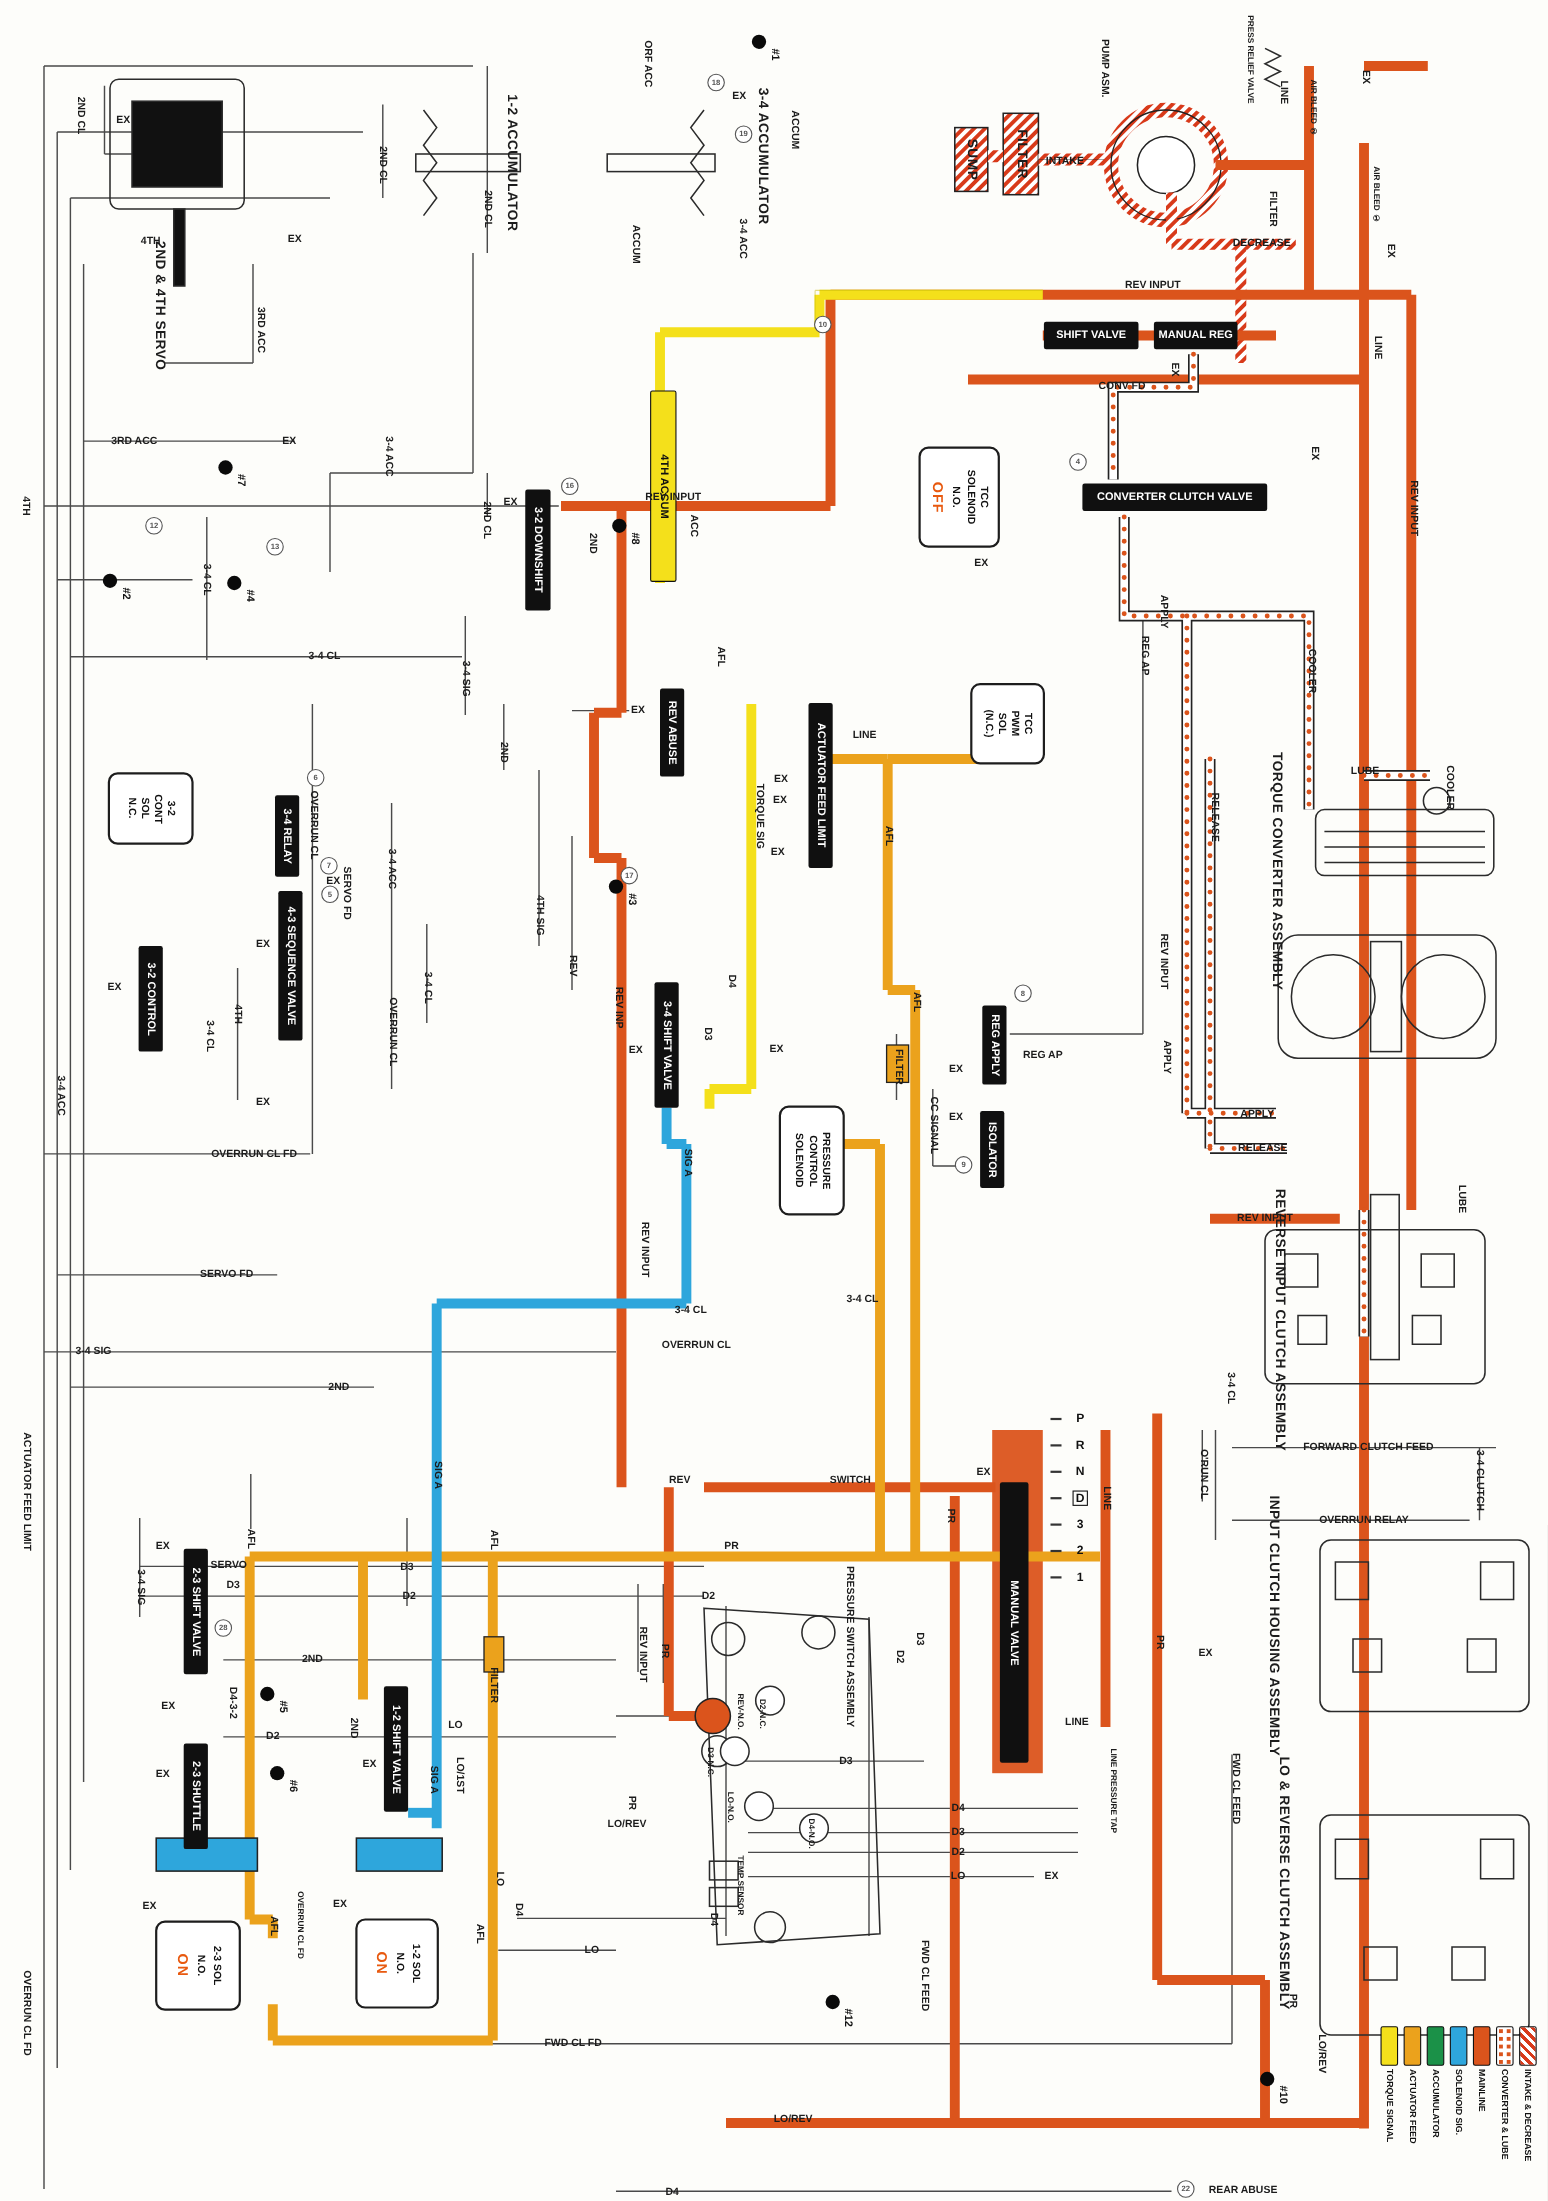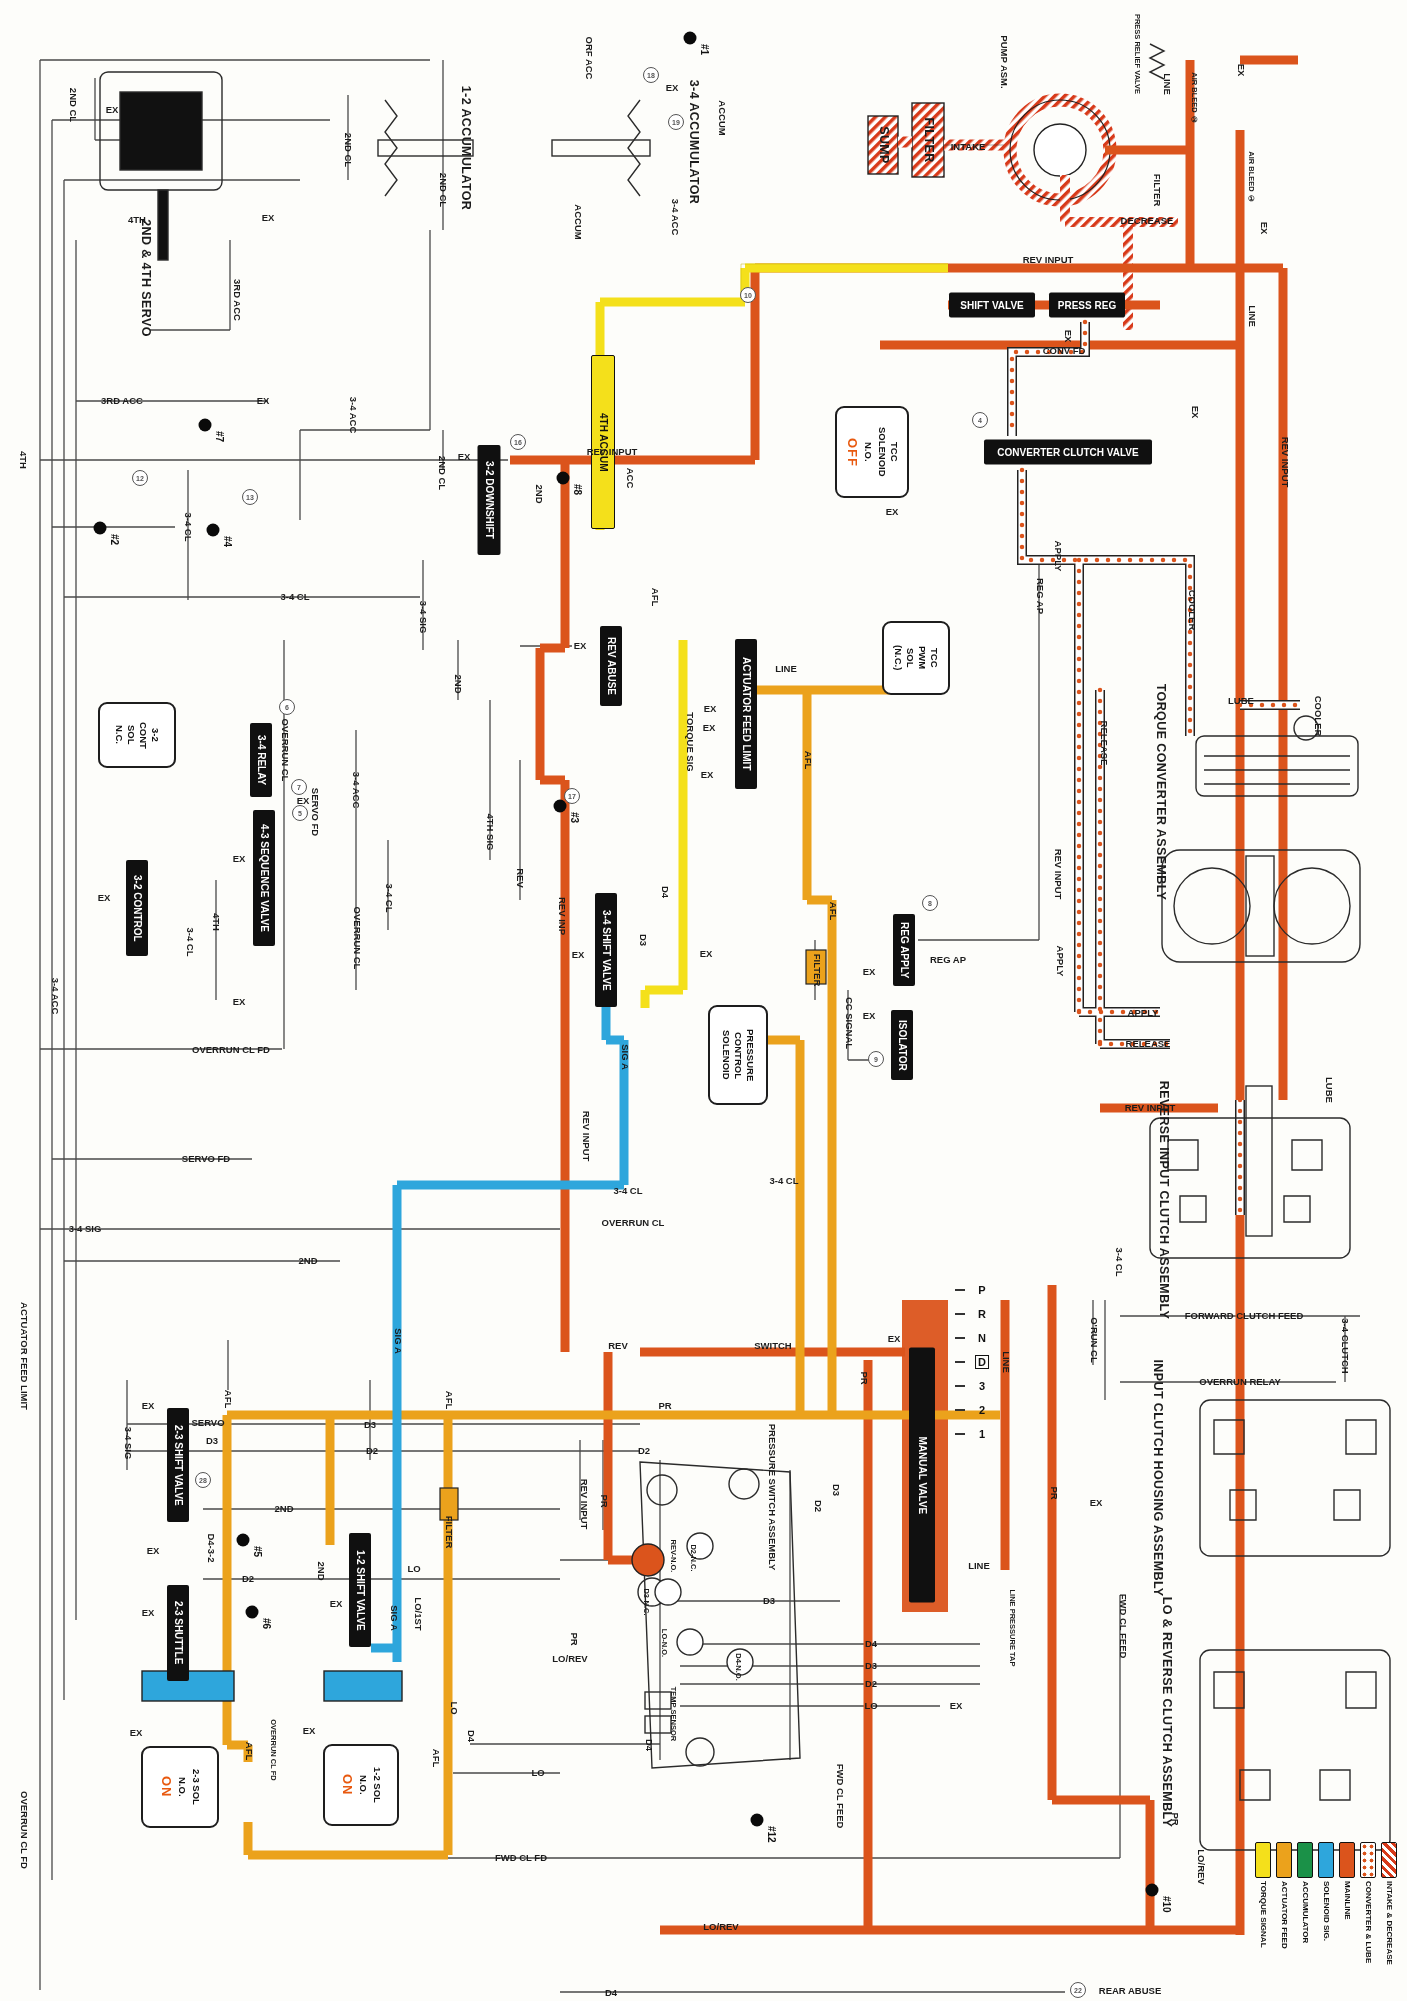--- a/index.html
+++ b/index.html
@@ -250,21 +250,21 @@
       <div class="lbl v xs" style="left: 1137px; top: 54px;">PRESS RELIEF VALVE</div>
       <div class="lbl v" style="left: 1167px; top: 84px;">LINE</div>
       <div class="lbl v xs" style="left: 1194px; top: 98px;">AIR BLEED ②</div>
       <div class="lbl v" style="left: 1241px; top: 70px;">EX</div>
       <div class="lbl v" style="left: 1157px; top: 190px;">FILTER</div>
       <div class="lbl v xs" style="left: 1251px; top: 177px;">AIR BLEED ①</div>
       <div class="lbl" style="left: 1147px; top: 221px;">DECREASE</div>
       <div class="lbl v" style="left: 1264px; top: 228px;">EX</div>
       <div class="lbl" style="left: 1048px; top: 260px;">REV INPUT</div>
       <div class="lbl v" style="left: 1068px; top: 336px;">EX</div>
-      <div class="lbl" style="left: 1064px; top: 351px;">CONV FD</div>
+      <div class="lbl" style="left: 1020px; top: 351px;">CONV FD</div>
       <div class="lbl v" style="left: 1252px; top: 316px;">LINE</div>
       <div class="lbl v" style="left: 1285px; top: 462px;">REV INPUT</div>
       <div class="lbl v" style="left: 1195px; top: 412px;">EX</div>
       <div class="lbl" style="left: 892px; top: 512px;">EX</div>
       <div class="lbl v" style="left: 1058px; top: 556px;">APPLY</div>
       <div class="lbl v" style="left: 1040px; top: 596px;">REG AP</div>
       <div class="lbl v" style="left: 1192px; top: 610px;">COOLER</div>
       <div class="lbl" style="left: 612px; top: 452px;">REV INPUT</div>
       <div class="lbl" style="left: 295px; top: 597px;">3-4 CL</div>
       <div class="lbl v" style="left: 188px; top: 527px;">3-4 CL</div>
@@ -407,21 +407,21 @@
       <div class="lbl v lg" style="left: 1161px; top: 792px;">TORQUE CONVERTER ASSEMBLY</div>
       <div class="lbl v lg" style="left: 1164px; top: 1200px;">REVERSE INPUT CLUTCH ASSEMBLY</div>
       <div class="lbl v lg" style="left: 1158px; top: 1478px;">INPUT CLUTCH HOUSING ASSEMBLY</div>
       <div class="lbl v lg" style="left: 1167px; top: 1712px;">LO &amp; REVERSE CLUTCH ASSEMBLY</div>
       <div class="lbl v" style="left: 772px; top: 1497px;">PRESSURE SWITCH ASSEMBLY</div>
       <div class="lbl v xs" style="left: 673px; top: 1714px;">TEMP SENSOR</div>
       <div class="valve h" style="left: 992px; top: 305px; width: 86px; height: 25px;">
         <span>SHIFT VALVE</span>
       </div>
       <div class="valve h" style="left: 1087px; top: 305px; width: 76px; height: 25px;">
-        <span>PRESS REG</span>
+        <span>MANUAL REG</span>
       </div>
       <div class="valve h" style="left: 1068px; top: 452px; width: 168px; height: 25px;">
         <span>CONVERTER CLUTCH VALVE</span>
       </div>
       <div class="valve" style="left: 489px; top: 500px; width: 23px; height: 110px;">
         <span>3-2 DOWNSHIFT</span>
       </div>
       <div class="valve yellow" style="left: 603px; top: 442px; width: 22px; height: 172px;">
         <span>4TH ACCUM</span>
       </div>

